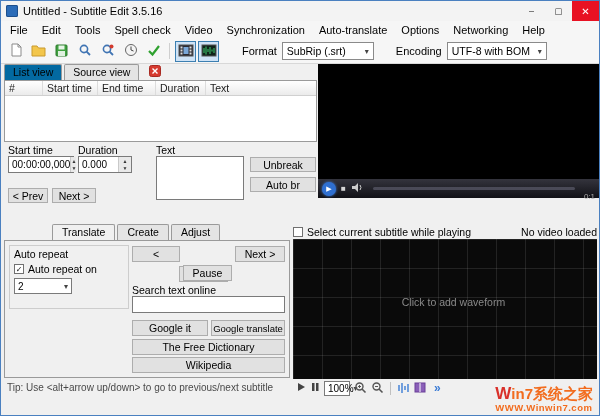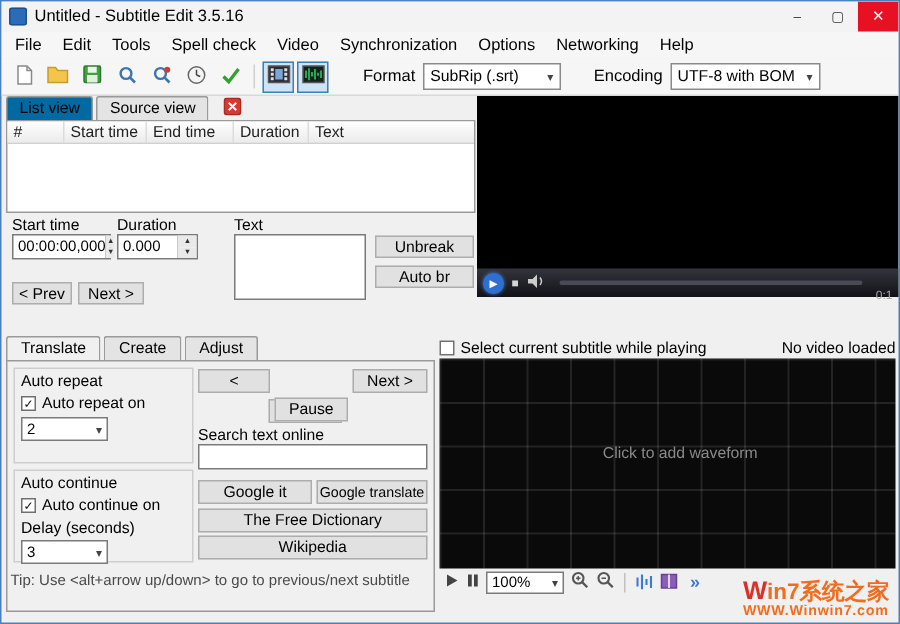--- a/index.html
+++ b/index.html
@@ -81,22 +81,22 @@
             color:#fff; font-size:7px; box-shadow:0 0 3px #3f7fe0; }
   .vc-stop{ color:#d5d5d5; font-size:8px; }
   .vc-track{ flex:1; height:3px; background:#4a4a57; border-radius:2px; margin:0 4px; }
   .vc-time{ font-size:8px; color:#aaa;margin-top:16px; }
 
   
   .bl{ position:absolute; left:3px; top:160px; width:286px; }
   .bl-tabs{ display:flex; align-items:flex-end; height:16px; }
   .bl-tab{ padding:1px 9px 2px; font-size:10.5px; border:1px solid #9a9a9a; border-bottom:none;
            background:#e4e4e4; margin-right:2px; border-radius:2px 2px 0 0; }
-  .bl-tab.active{ background:#f0f0f0; }
-  .bl-panel{ position:relative; border:1px solid #9a9a9a; background:#f0f0f0; height:168px; }
+  .bl-tab.active{ background:#f0f0f0;margin-left:48px; }
+  .bl-panel{ position:relative; border:1px solid #9a9a9a; background:#f0f0f0; height:138px; }
   .group{ position:absolute; border:1px solid #cdcdcd; padding:2px 4px; }
   .group-title{ font-size:10.5px; margin-bottom:3px; }
   .chk-row{ display:flex; align-items:center; gap:4px; font-size:10.5px; margin-bottom:3px; }
   .chk{ width:10px; height:10px; background:#fff; border:1px solid #707070;
         display:flex; align-items:center; justify-content:center; font-size:8px; color:#111; }
   .chk.checked::after{ content:"✓"; }
   .mini-label{ font-size:10.5px; margin-bottom:2px; }
   .select{ height:16px; width:58px; background:#fff; border:1px solid #7a7a7a;
            display:flex; align-items:center; padding:0 3px; font-size:10px; }
   .select::after{ content:"▾"; margin-left:auto; font-size:8px; color:#444; }
@@ -110,21 +110,21 @@
   .wf-area{ height:140px; background:#0a0a0a; position:relative;
             background-image:
               linear-gradient(rgba(255,255,255,0.10) 1px, transparent 1px),
               linear-gradient(90deg, rgba(255,255,255,0.10) 1px, transparent 1px);
             background-size:29px 29px; }
   .wf-placeholder{ position:absolute; left:0; right:0; top:57px; text-align:center;
                    color:#8a8a8a; font-size:10.5px;padding-left:17px; }
   .wf-ctrl{ height:18px; display:flex; align-items:center; gap:4px; padding:0 3px; }
   .wf-ico{ display:flex; align-items:center; justify-content:center; }
   .wf-sep{ width:1px; height:13px; background:#c0c0c0; margin:0 2px; }
-  .sel-zoom{ width:52px; height:15px; }
+  .sel-zoom{ width:26px; height:15px; }
   .wf-arrows{ color:#3a7bd5; font-size:12px; font-weight:bold; margin-left:4px; }
 
   
   .watermark{ position:absolute; right:6px; bottom:2px; text-align:left; z-index:20; line-height:1.05; }
   .wm-line1{ font-size:15px; font-weight:bold; color:#f26c1e; }
   .wm-logo{ color:#d9302a; font-size:17px; }
   .wm-line2{ font-size:9.5px; font-weight:bold; color:#f26c1e; letter-spacing:0.5px; }
 </style>
 </head>
 <body>
@@ -141,20 +141,21 @@
     </div>
   </div>
 
   <div class="menubar">
     <span class="menu-item">File</span>
     <span class="menu-item">Edit</span>
     <span class="menu-item">Tools</span>
     <span class="menu-item">Spell check</span>
     <span class="menu-item">Video</span>
     <span class="menu-item">Synchronization</span>
+    <span class="menu-item">Auto-translate</span>
     <span class="menu-item">Options</span>
     <span class="menu-item">Networking</span>
     <span class="menu-item">Help</span>
   </div>
 
   <div class="toolbar">
     <div class="tool-btn">
       <span><svg width="14" height="14">
             <path d="M3 1h6l3 3v9H3z" fill="#fff" stroke="#8a8a8a"></path>
             <path d="M9 1v3h3" fill="none" stroke="#8a8a8a"></path>
@@ -316,31 +317,20 @@
           <div class="group-title">Auto repeat</div>
           <div class="chk-row">
             <span class="chk checked"></span>
             <span>Auto repeat on</span>
           </div>
           <div class="select">
             <span>2</span>
           </div>
         </div>
 
-        <div class="group" style="left:4px; top:72px; width:120px; height:62px;">
-          <div class="group-title">Auto continue</div>
-          <div class="chk-row">
-            <span class="chk checked"></span>
-            <span>Auto continue on</span>
-          </div>
-          <div class="mini-label">Delay (seconds)</div>
-          <div class="select">
-            <span>3</span>
-          </div>
-        </div>
 
         <div class="btn pbtn" style="left:127px; top:5px; width:48px;">&lt;</div>
         <div class="btn pbtn" style="left:174px; top:5px; width:49px;margin-top:20px;">Play</div>
         <div class="btn pbtn" style="left:230px; top:5px; width:50px;">Next &gt;</div>
         <div class="btn pbtn" style="left:178px; top:24px; width:49px;">Pause</div>
 
         <span class="lbl" style="left:127px; top:43px;">Search text online</span>
         <input class="textbox" style="left: 127px; top: 55px; width: 153px; height: 17px; font-size: 10.5px;">
 
         <div class="btn pbtn" style="left:127px; top:79px; width:76px;">Google it</div>

